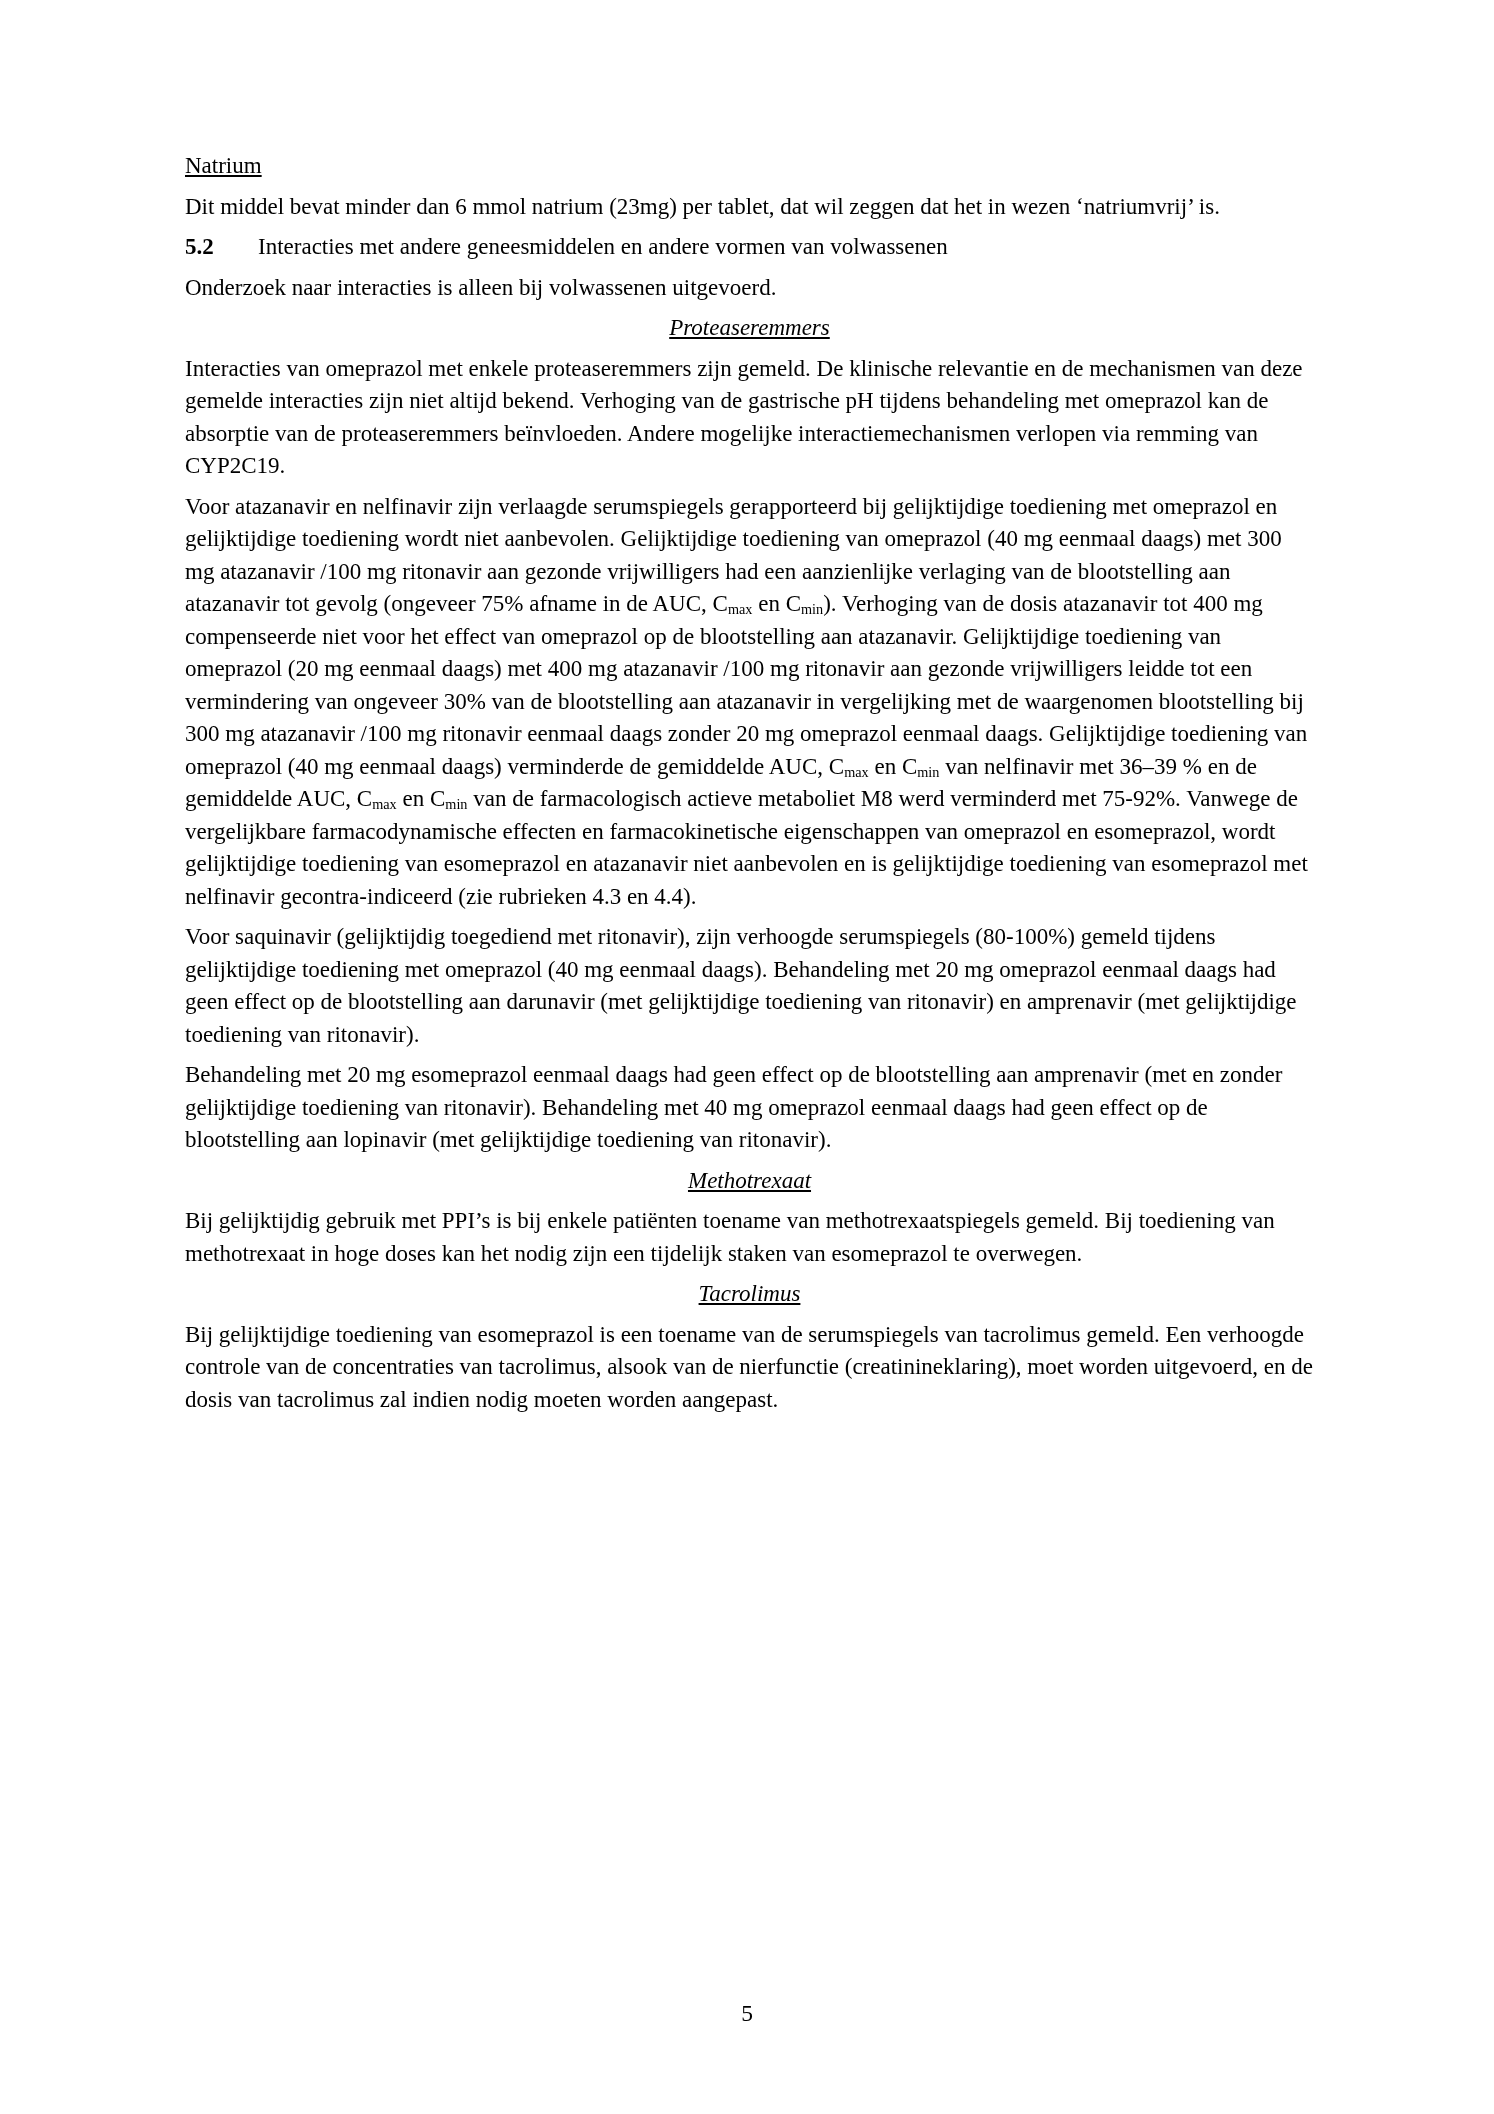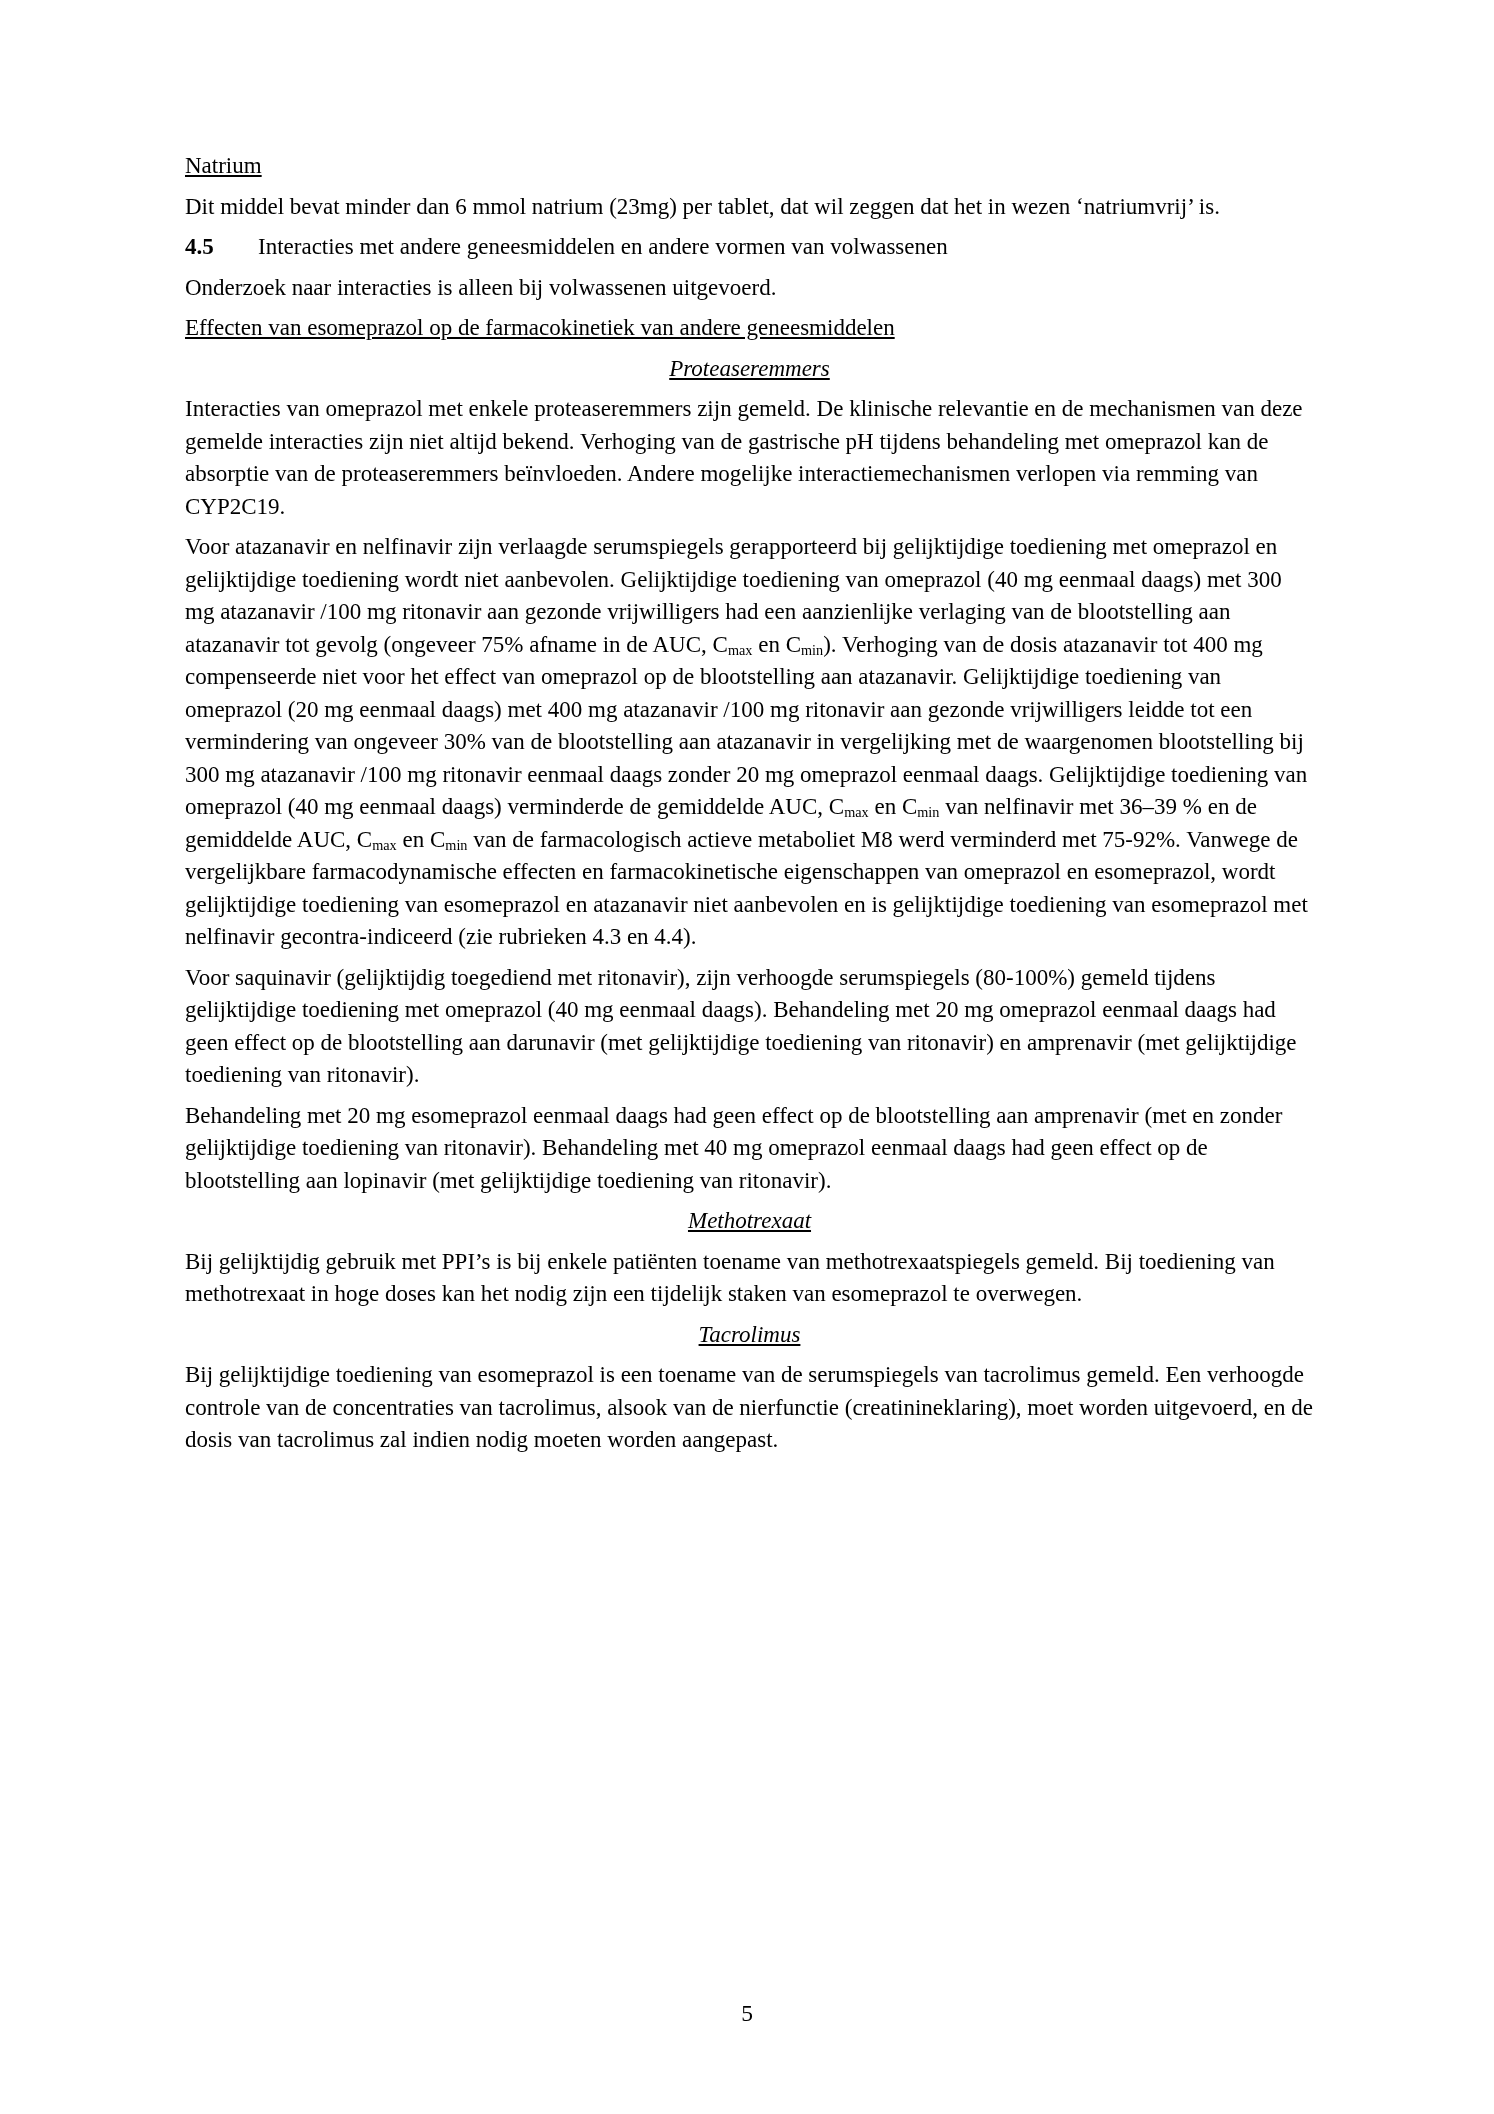--- a/index.html
+++ b/index.html
@@ -65,26 +65,25 @@
 </head>
 <body>
 
 <div class="page">
   <main class="content">
 
     <h3 class="h-underline">Natrium</h3>
     <p class="mb-sec">Dit middel bevat minder dan 6 mmol natrium (23mg) per tablet, dat wil zeggen dat het in wezen ‘natriumvrij’ is.</p>
 
     <h2 class="h-section mb-after-h">
-      <span class="sec-num">4.5</span><span>Interacties met andere geneesmiddelen en andere vormen van volwassenen</span>
+      <span class="sec-num">5.2</span><span>Interacties met andere geneesmiddelen en andere vormen van volwassenen</span>
     </h2>
 
     <p class="mb-intro">Onderzoek naar interacties is alleen bij volwassenen uitgevoerd.</p>
 
-    <h3 class="h-underline mb-tight">Effecten van esomeprazol op de farmacokinetiek van andere geneesmiddelen</h3>
 
     <h3 class="h-underline h-italic mb-tight">Proteaseremmers</h3>
     <p class="mb-para1">Interacties van omeprazol met enkele proteaseremmers zijn gemeld. De klinische relevantie en de mechanismen van deze gemelde interacties zijn niet altijd bekend. Verhoging van de gastrische pH tijdens behandeling met omeprazol kan de absorptie van de proteaseremmers beïnvloeden. Andere mogelijke interactiemechanismen verlopen via remming van CYP2C19.</p>
 
     <p class="mb-big">Voor atazanavir en nelfinavir zijn verlaagde serumspiegels gerapporteerd bij gelijktijdige toediening met omeprazol en gelijktijdige toediening wordt niet aanbevolen. Gelijktijdige toediening van omeprazol (40 mg eenmaal daags) met 300 mg atazanavir /100 mg ritonavir aan gezonde vrijwilligers had een aanzienlijke verlaging van de blootstelling aan atazanavir tot gevolg (ongeveer 75% afname in de AUC, C<sub>max</sub> en C<sub>min</sub>). Verhoging van de dosis atazanavir tot 400 mg compenseerde niet voor het effect van omeprazol op de blootstelling aan atazanavir. Gelijktijdige toediening van omeprazol (20 mg eenmaal daags) met 400 mg atazanavir /100 mg ritonavir aan gezonde vrijwilligers leidde tot een vermindering van ongeveer 30% van de blootstelling aan atazanavir in vergelijking met de waargenomen blootstelling bij 300 mg atazanavir /100 mg ritonavir eenmaal daags zonder 20 mg omeprazol eenmaal daags. Gelijktijdige toediening van omeprazol (40 mg eenmaal daags) verminderde de gemiddelde AUC, C<sub>max</sub> en C<sub>min</sub> van nelfinavir met 36–39 % en de gemiddelde AUC, C<sub>max</sub> en C<sub>min</sub> van de farmacologisch actieve metaboliet M8 werd verminderd met 75-92%. Vanwege de vergelijkbare farmacodynamische effecten en farmacokinetische eigenschappen van omeprazol en esomeprazol, wordt gelijktijdige toediening van esomeprazol en atazanavir niet aanbevolen en is gelijktijdige toediening van esomeprazol met nelfinavir gecontra-indiceerd (zie rubrieken 4.3 en 4.4).</p>
 
     <p class="mb-big">Voor saquinavir (gelijktijdig toegediend met ritonavir), zijn verhoogde serumspiegels (80-100%) gemeld tijdens gelijktijdige toediening met omeprazol (40 mg eenmaal daags). Behandeling met 20 mg omeprazol eenmaal daags had geen effect op de blootstelling aan darunavir (met gelijktijdige toediening van ritonavir) en amprenavir (met gelijktijdige toediening van ritonavir).</p>
 
     <p class="mb-meth">Behandeling met 20 mg esomeprazol eenmaal daags had geen effect op de blootstelling aan amprenavir (met en zonder gelijktijdige toediening van ritonavir). Behandeling met 40 mg omeprazol eenmaal daags had geen effect op de blootstelling aan lopinavir (met gelijktijdige toediening van ritonavir).</p>
 

